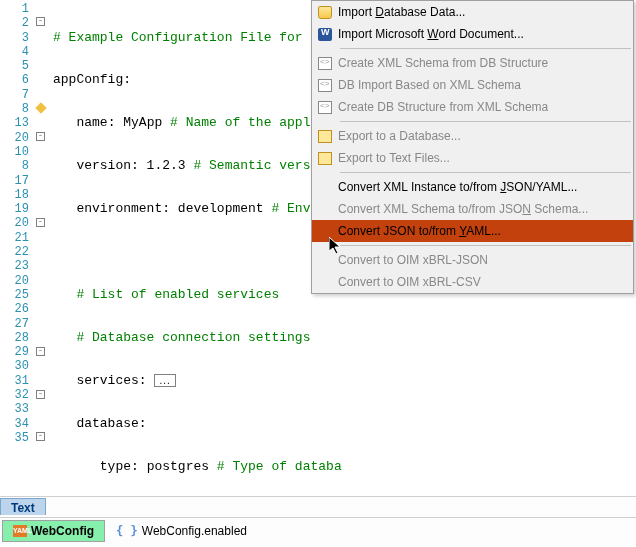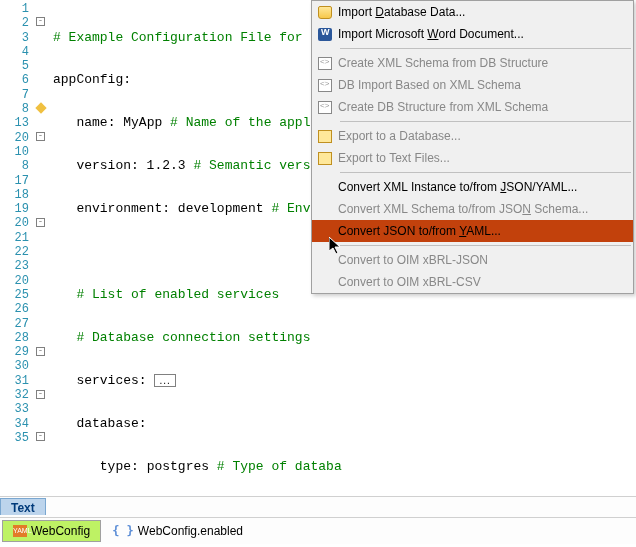--- a/index.html
+++ b/index.html
@@ -175,23 +175,23 @@
     padding-left: 2px;
   }
   .file-tab {
     display: flex;
     align-items: center;
     gap: 4px;
     padding: 3px 10px;
     border: 1px solid transparent;
   }
   .file-tab.active {
-    background: #bef264;
+    background: #86efac;
     border: 1px solid #a0a0a0;
-    font-weight: normal;
+    font-weight: bold;
     justify-content: space-between;
   }
   .ft-icon {
     width: 14px; height: 12px;
     display: inline-block;
   }
   .ft-yaml {
     background: #e27b28;
     font-size: 7px; color: #fff; text-align: center; line-height: 12px;
     font-family: sans-serif;

